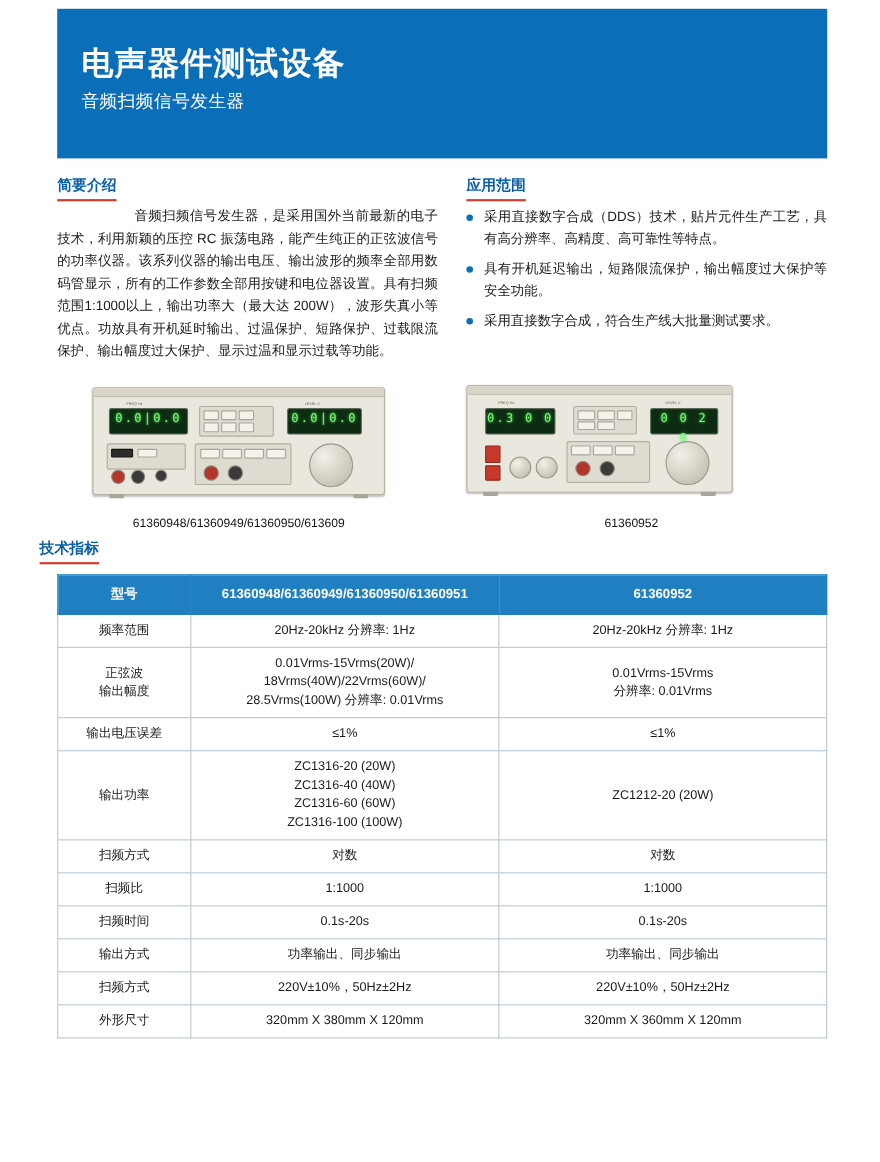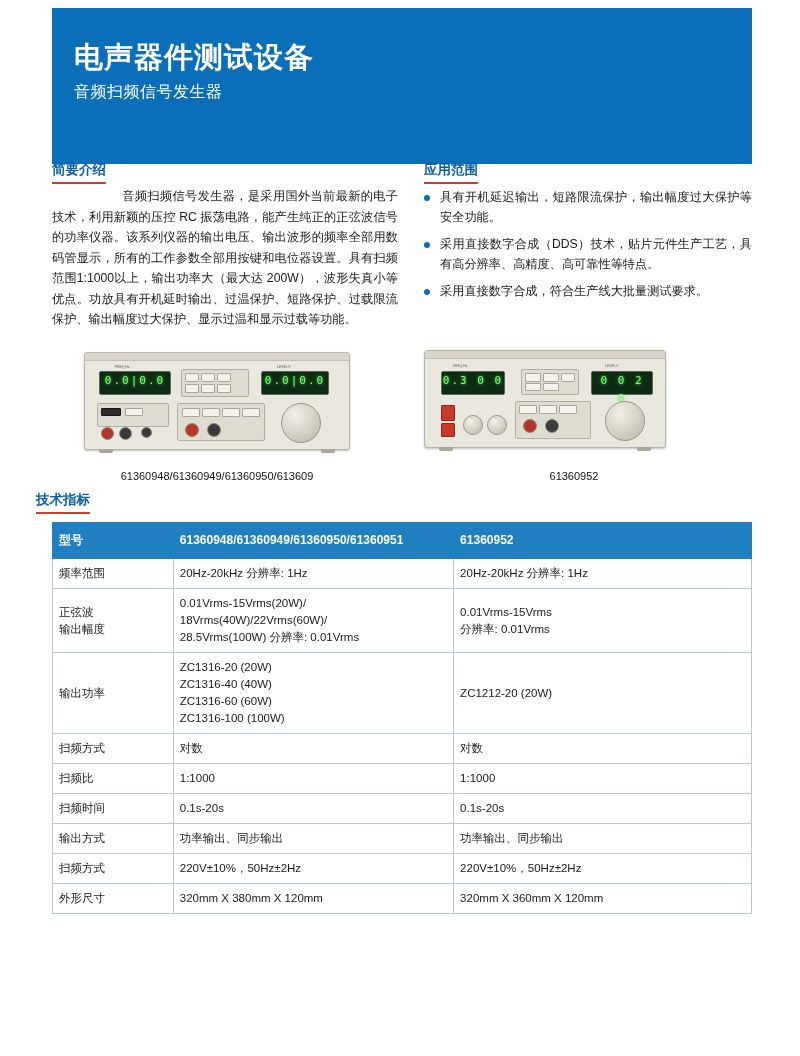--- a/index.html
+++ b/index.html
@@ -5,21 +5,21 @@
   html,body{margin:0;padding:0;}
   body{
     width:800px;height:1056px;background:#ffffff;
     font-family:"Liberation Sans","DejaVu Sans",sans-serif;
     color:#111;
   }
   .page{position:relative;width:800px;height:1056px;overflow:hidden;}
 
   
   .header{
-    position:absolute;left:52px;top:8px;width:700px;height:156px;
+    position:absolute;left:52px;top:8px;width:700px;height:136px;
     background:#0a6fb8;
   }
   .header .title{
     position:absolute;left:22px;top:30px;
     font-size:29px;font-weight:bold;color:#ffffff;letter-spacing:1px;
   }
   .header .subtitle{
     position:absolute;left:22px;top:74px;
     font-size:16px;color:#ffffff;letter-spacing:.5px;
   }
@@ -92,21 +92,21 @@
   .dev .jack.red{background:#b5352a;}
   .dev .feet{position:absolute;bottom:-4px;height:4px;background:#a9a598;width:14px;border-radius:0 0 2px 2px;}
 
   
   .sec-specs{position:absolute;left:36px;top:490px;}
   table.specs{
     position:absolute;left:52px;top:522px;width:700px;
     border-collapse:collapse;font-size:11.5px;
   }
   table.specs th,table.specs td{
-    border:1px solid #b9c6d6;padding:6px 6px;text-align:left;vertical-align:middle;
+    border:1px solid #b9c6d6;padding:6px 6px;text-align:center;vertical-align:middle;
     color:#1a1a1a;line-height:17px;
   }
   table.specs thead th{
     background:#1f7fc0;color:#ffffff;font-weight:bold;font-size:12px;padding:9px 6px;
     border-color:#1f7fc0;
   }
   table.specs td.rowlabel{width:118px;background:#ffffff;}
   table.specs td.c1{width:272px;}
   table.specs td.c2{width:308px;}
   .multi{white-space:pre-line;}
@@ -126,22 +126,22 @@
   </div>
   <div class="sec-right">
     <span class="sec-head">应用范围</span>
   </div>
 
   <div class="intro">
     <span class="indent"></span><span>音频扫频信号发生器，是采用国外当前最新的电子技术，利用新颖的压控 RC 振荡电路，能产生纯正的正弦波信号的功率仪器。该系列仪器的输出电压、输出波形的频率全部用数码管显示，所有的工作参数全部用按键和电位器设置。具有扫频范围1:1000以上，输出功率大（最大达 200W），波形失真小等优点。功放具有开机延时输出、过温保护、短路保护、过载限流保护、输出幅度过大保护、显示过温和显示过载等功能。</span>
   </div>
 
   <ul class="bullets">
+    <li>采用直接数字合成（DDS）技术，贴片元件生产工艺，具有高分辨率、高精度、高可靠性等特点。</li>
     <li>具有开机延迟输出，短路限流保护，输出幅度过大保护等安全功能。</li>
-    <li>采用直接数字合成（DDS）技术，贴片元件生产工艺，具有高分辨率、高精度、高可靠性等特点。</li>
     <li>采用直接数字合成，符合生产线大批量测试要求。</li>
   </ul>
 
   <div class="prod prod1">
     <div class="dev dev-a">
       <div class="top-strip"></div>
 
       <div class="lcd" style="left:14px;top:18px;width:70px;height:22px;">
         <span>0.0|0.0</span>
       </div>
@@ -246,20 +246,25 @@
       <tr>
         <td class="rowlabel multi">正弦波
 输出幅度</td>
         <td class="c1 multi">0.01Vrms-15Vrms(20W)/
 18Vrms(40W)/22Vrms(60W)/
 28.5Vrms(100W)   分辨率: 0.01Vrms</td>
         <td class="c2 multi">0.01Vrms-15Vrms
 分辨率: 0.01Vrms</td>
       </tr>
       <tr>
+        <td class="rowlabel multi">输出电压误差</td>
+        <td class="c1 multi">≤1%</td>
+        <td class="c2 multi">≤1%</td>
+      </tr>
+      <tr>
         <td class="rowlabel multi">输出功率</td>
         <td class="c1 multi">ZC1316-20 (20W)
 ZC1316-40 (40W)
 ZC1316-60 (60W)
 ZC1316-100 (100W)</td>
         <td class="c2 multi">ZC1212-20 (20W)</td>
       </tr>
       <tr>
         <td class="rowlabel multi">扫频方式</td>
         <td class="c1 multi">对数</td>

